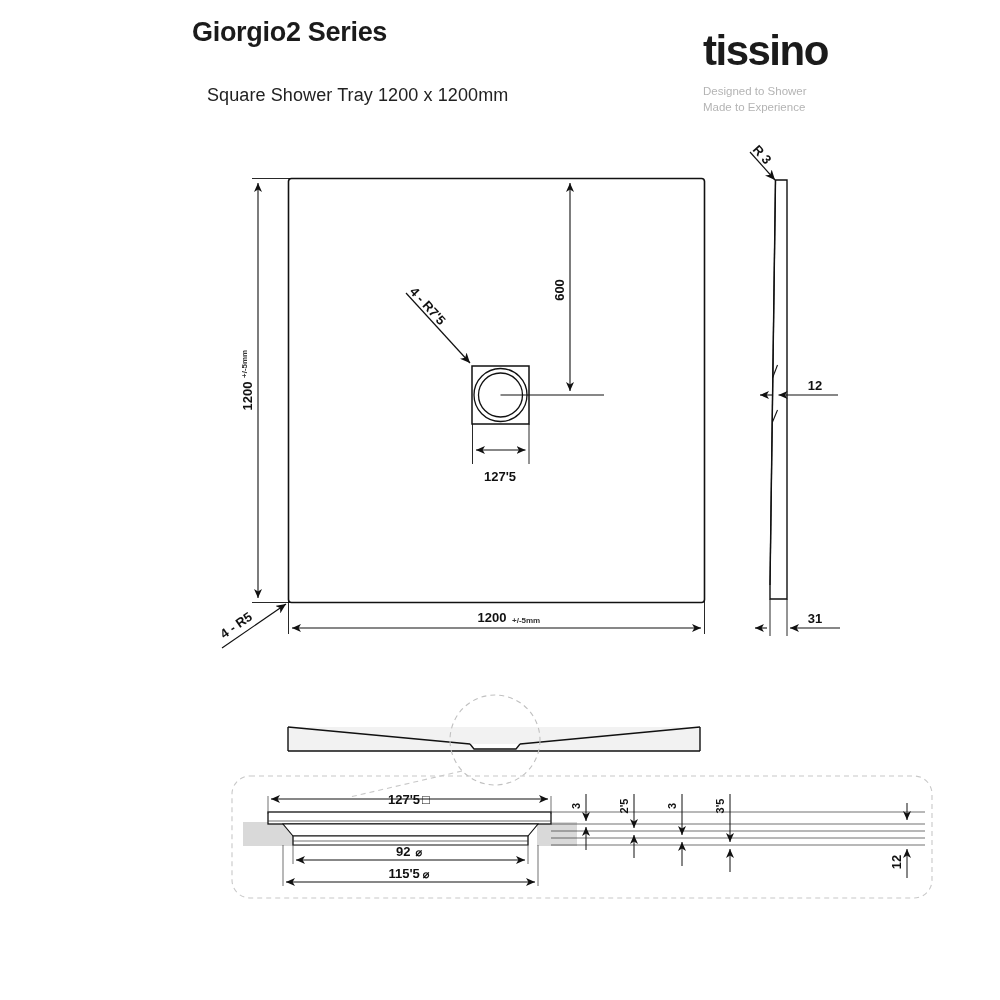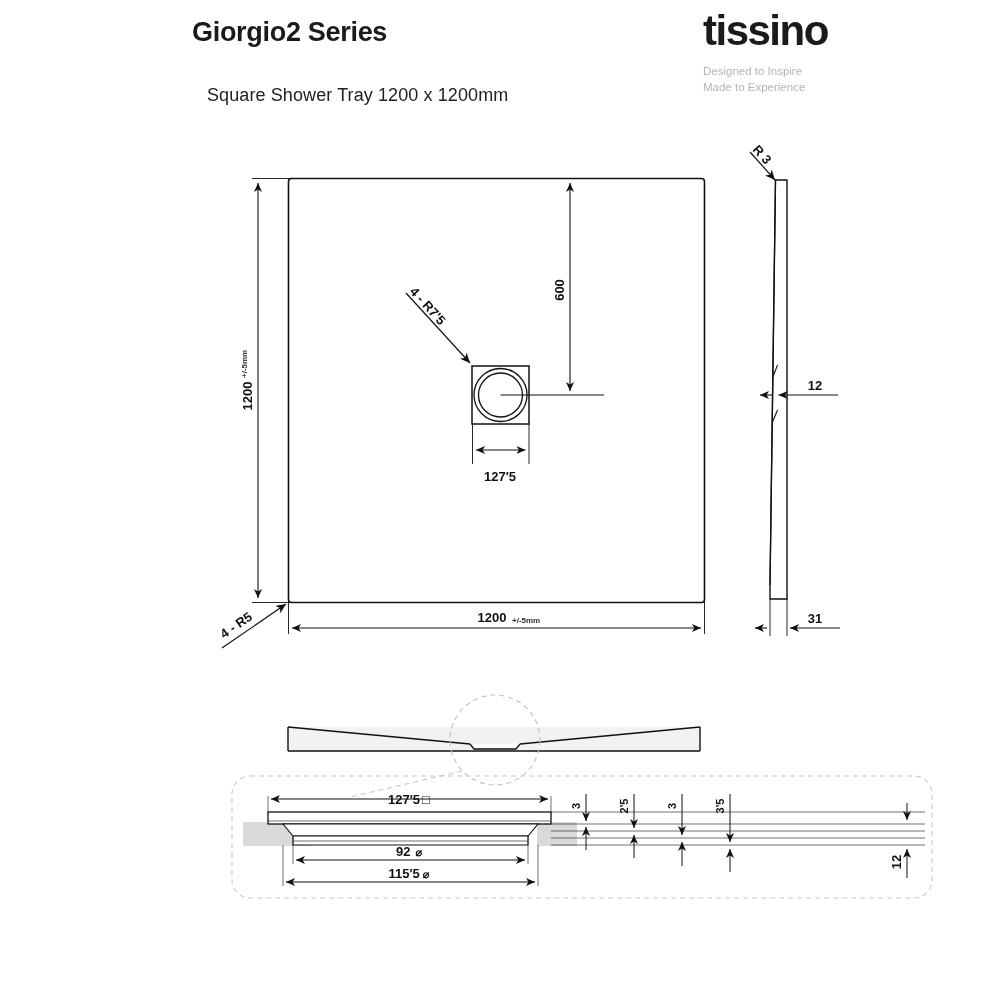--- a/index.html
+++ b/index.html
@@ -52,21 +52,21 @@
     color: #222222;
     margin: 15px;
     padding-top: 22px;
     letter-spacing: 0.1px;
     white-space: nowrap;
   }
 
   .brand-block {
     position: absolute;
     left: 703px;
-    top: 10px;
+    top: 30px;
     width: 220px;
   }
   .brand-logo {
     font-size: 42px;
     font-weight: bold;
     letter-spacing: -1.5px;
     color: #1b1b1b;
     line-height: 1;
     margin: 0;
     white-space: nowrap;
@@ -111,21 +111,21 @@
 <div id="sheet">
 
   <div class="header">
     <div class="title-block">
       <p class="doc-title">Giorgio2 Series</p>
       <p class="doc-subtitle">Square Shower Tray 1200 x 1200mm</p>
     </div>
     <div class="brand-block">
       <p class="brand-logo">tissino</p>
       <p class="brand-tagline">
-        <span>Designed to Inspire</span>
+        <span>Designed to Shower</span>
         <span>Made to Experience</span>
       </p>
     </div>
   </div>
 
   <div id="drawing">
     <svg width="1000" height="1000" viewBox="0 0 1000 1000" xmlns="http://www.w3.org/2000/svg">
       <defs>
         <marker id="arrIn" markerWidth="10" markerHeight="8" refX="9" refY="4" orient="auto" markerUnits="userSpaceOnUse">
           <path d="M0,0 L9,4 L0,8 L2.4,4 Z" fill="#111111"></path>

